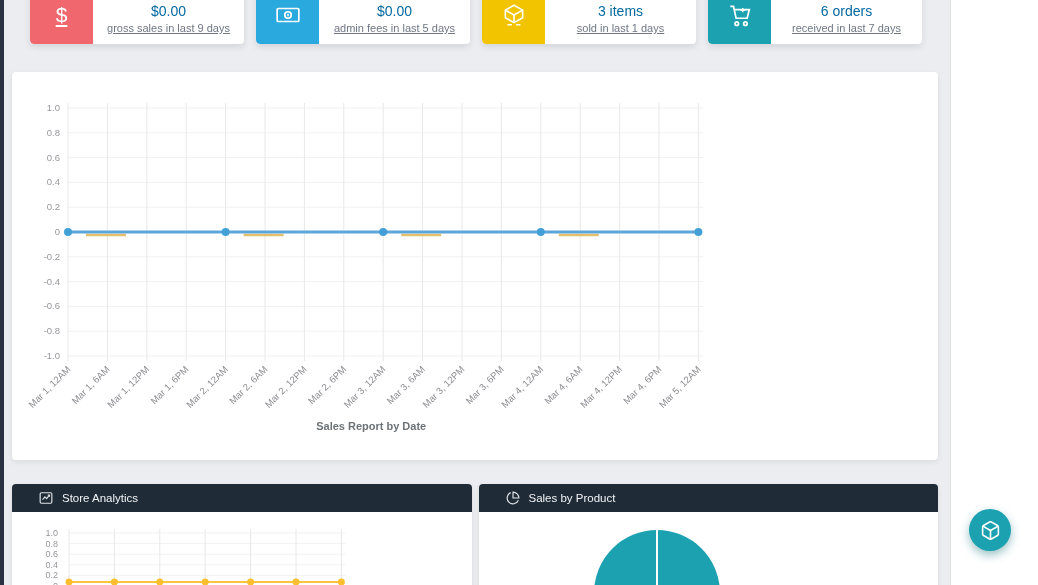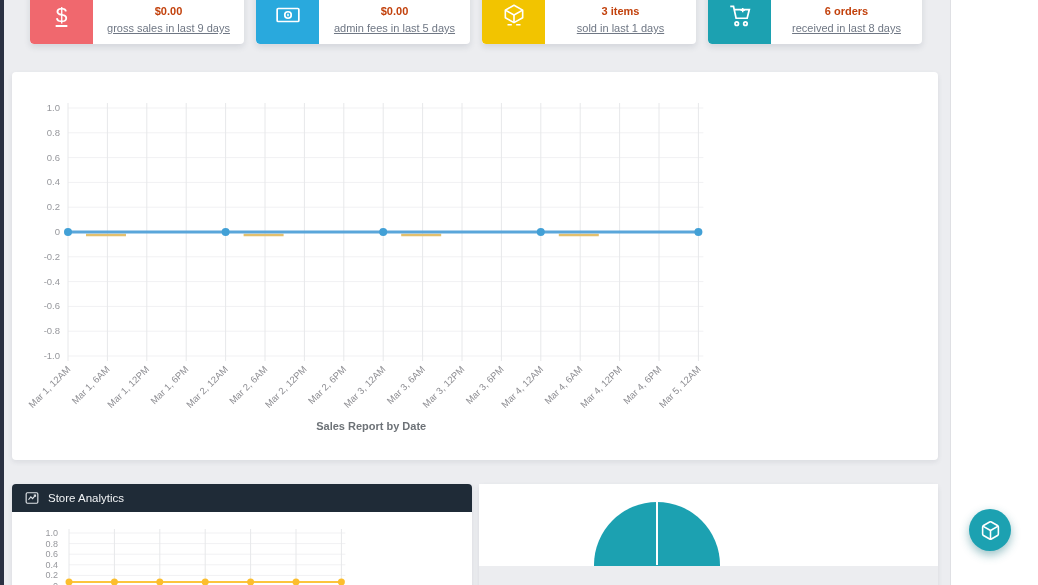--- a/index.html
+++ b/index.html
@@ -29,39 +29,39 @@
     color:#fff;border-radius:4px 0 0 4px;
   }
   .stat-icon .dollar-glyph{
     font-size:21px;font-weight:400;text-decoration:underline;text-underline-offset:3px;
   }
   .stat-body{
     flex:1;display:flex;flex-direction:column;align-items:center;justify-content:flex-start;
     padding-top:17px;
   }
   .stat-value{
-    font-size:11px;font-weight:bold;color:#c2410c;line-height:17px;
+    font-size:14px;font-weight:normal;color:#0369a1;line-height:17px;
   }
   .stat-link{
     font-size:11px;color:#6f7784;text-decoration:underline;line-height:16px;cursor:pointer;
   }
   
   .main-chart-card{
     position:absolute;left:12px;top:72px;width:926px;height:388px;
     background:#fff;border-radius:4px;box-shadow:0 2px 5px rgba(60,70,90,.10);
   }
   .main-chart-card svg{display:block;}
   
   .bottom-row{
     position:absolute;left:12px;top:484px;width:926px;display:flex;gap:7px;
   }
   .panel{flex:1;border-radius:4px 4px 0 0;box-shadow:0 2px 5px rgba(60,70,90,.10);}
   .panel-header{
     height:28px;background:#1f2b37;color:#f2f4f6;display:flex;align-items:center;
-    gap:9px;padding:0 13px;font-size:11.5px;border-radius:4px 4px 0 0;
+    gap:9px;padding:0 27px;font-size:11.5px;border-radius:4px 4px 0 0;
   }
   .panel-icon{display:flex;align-items:center;}
   .panel-body{background:#fff;height:82px;position:relative;overflow:hidden;}
   
   .pie{
     position:absolute;left:115px;top:18px;width:126px;height:126px;border-radius:50%;
   }
   .pie-divider{
     position:absolute;left:62px;top:0;width:2px;height:63px;background:#ffffff;
   }
@@ -121,21 +121,21 @@
         <div class="stat-icon" style="background:#1ca1b1">
           <svg width="26" height="26" viewBox="0 0 24 24" fill="none" stroke="#fff" stroke-width="1.6">
             <circle cx="9" cy="20" r="1.6"></circle>
             <circle cx="17" cy="20" r="1.6"></circle>
             <path d="M3 4h3l2.4 11h10.2l2-8H7"></path>
             <path d="M12.5 7.5h4M14.5 5.5v4" stroke-width="1.4"></path>
           </svg>
         </div>
         <div class="stat-body">
           <span class="stat-value">6 orders</span>
-          <span class="stat-link">received in last 8 days</span>
+          <span class="stat-link">received in last 7 days</span>
         </div>
       </div>
     </div>
 
   <div class="main-chart-card">
     <svg id="salesChart" width="926" height="388">
         <line x1="56" y1="36" x2="691.4" y2="36" stroke="#f1f1f3" stroke-width="1"></line>
         <text x="48" y="39" text-anchor="end" font-size="9.5" fill="#97989d">1.0</text>
         <line x1="56" y1="60.8" x2="691.4" y2="60.8" stroke="#f1f1f3" stroke-width="1"></line>
         <text x="48" y="63.8" text-anchor="end" font-size="9.5" fill="#97989d">0.8</text>
@@ -245,20 +245,29 @@
             <circle cx="147.8" cy="70" r="3.5" fill="#fcbe2e"></circle>
             <circle cx="193.2" cy="70" r="3.5" fill="#fcbe2e"></circle>
             <circle cx="238.6" cy="70" r="3.5" fill="#fcbe2e"></circle>
             <circle cx="284" cy="70" r="3.5" fill="#fcbe2e"></circle>
             <circle cx="329.4" cy="70" r="3.5" fill="#fcbe2e"></circle>
           </svg>
       </div>
     </div>
 
     <div class="panel">
+      <div class="panel-header">
+        <span class="panel-icon">
+          <svg width="14" height="14" viewBox="0 0 24 24" fill="none" stroke="#dfe3e7" stroke-width="2">
+            <path d="M21.21 15.89A10 10 0 1 1 8 2.83"></path>
+            <path d="M22 12A10 10 0 0 0 12 2v10z"></path>
+          </svg>
+        </span>
+        <span>Sales by Product</span>
+      </div>
       <div class="panel-body">
         <div class="pie" id="pieChart" style="background: rgb(28, 161, 177);">
           <div class="pie-divider"></div>
         </div>
       </div>
     </div>
 
   </div>
 </div>
 

